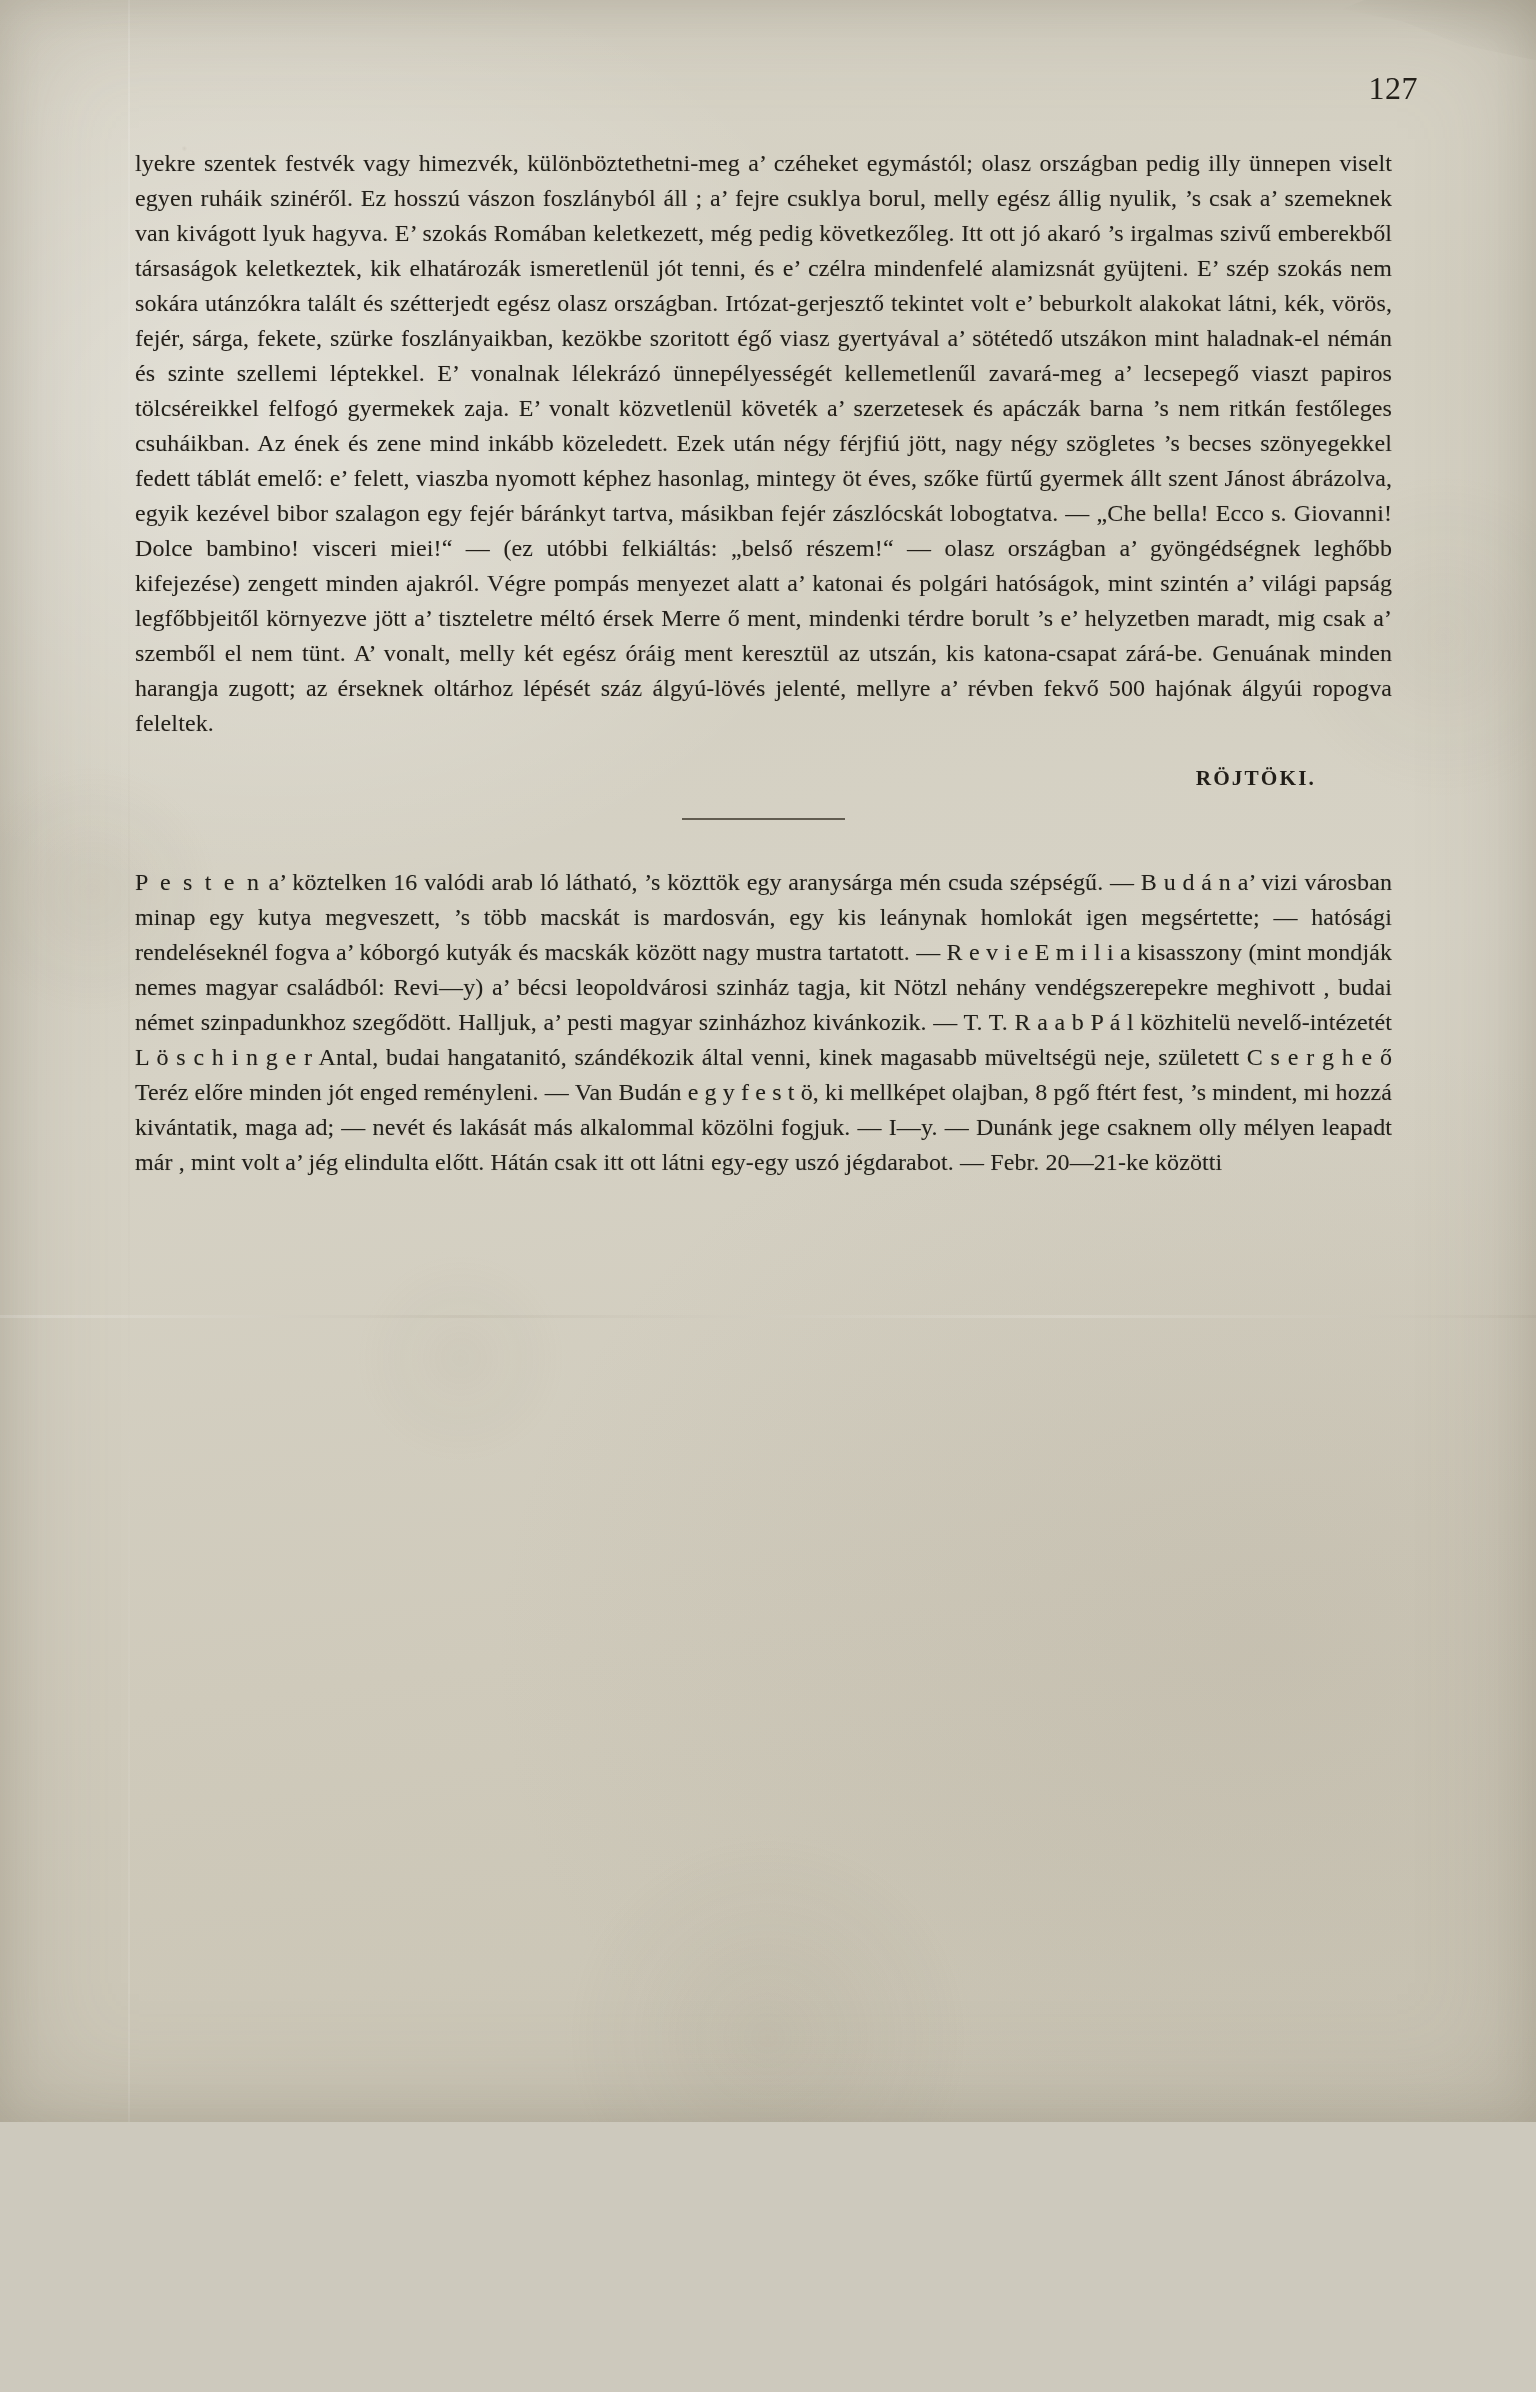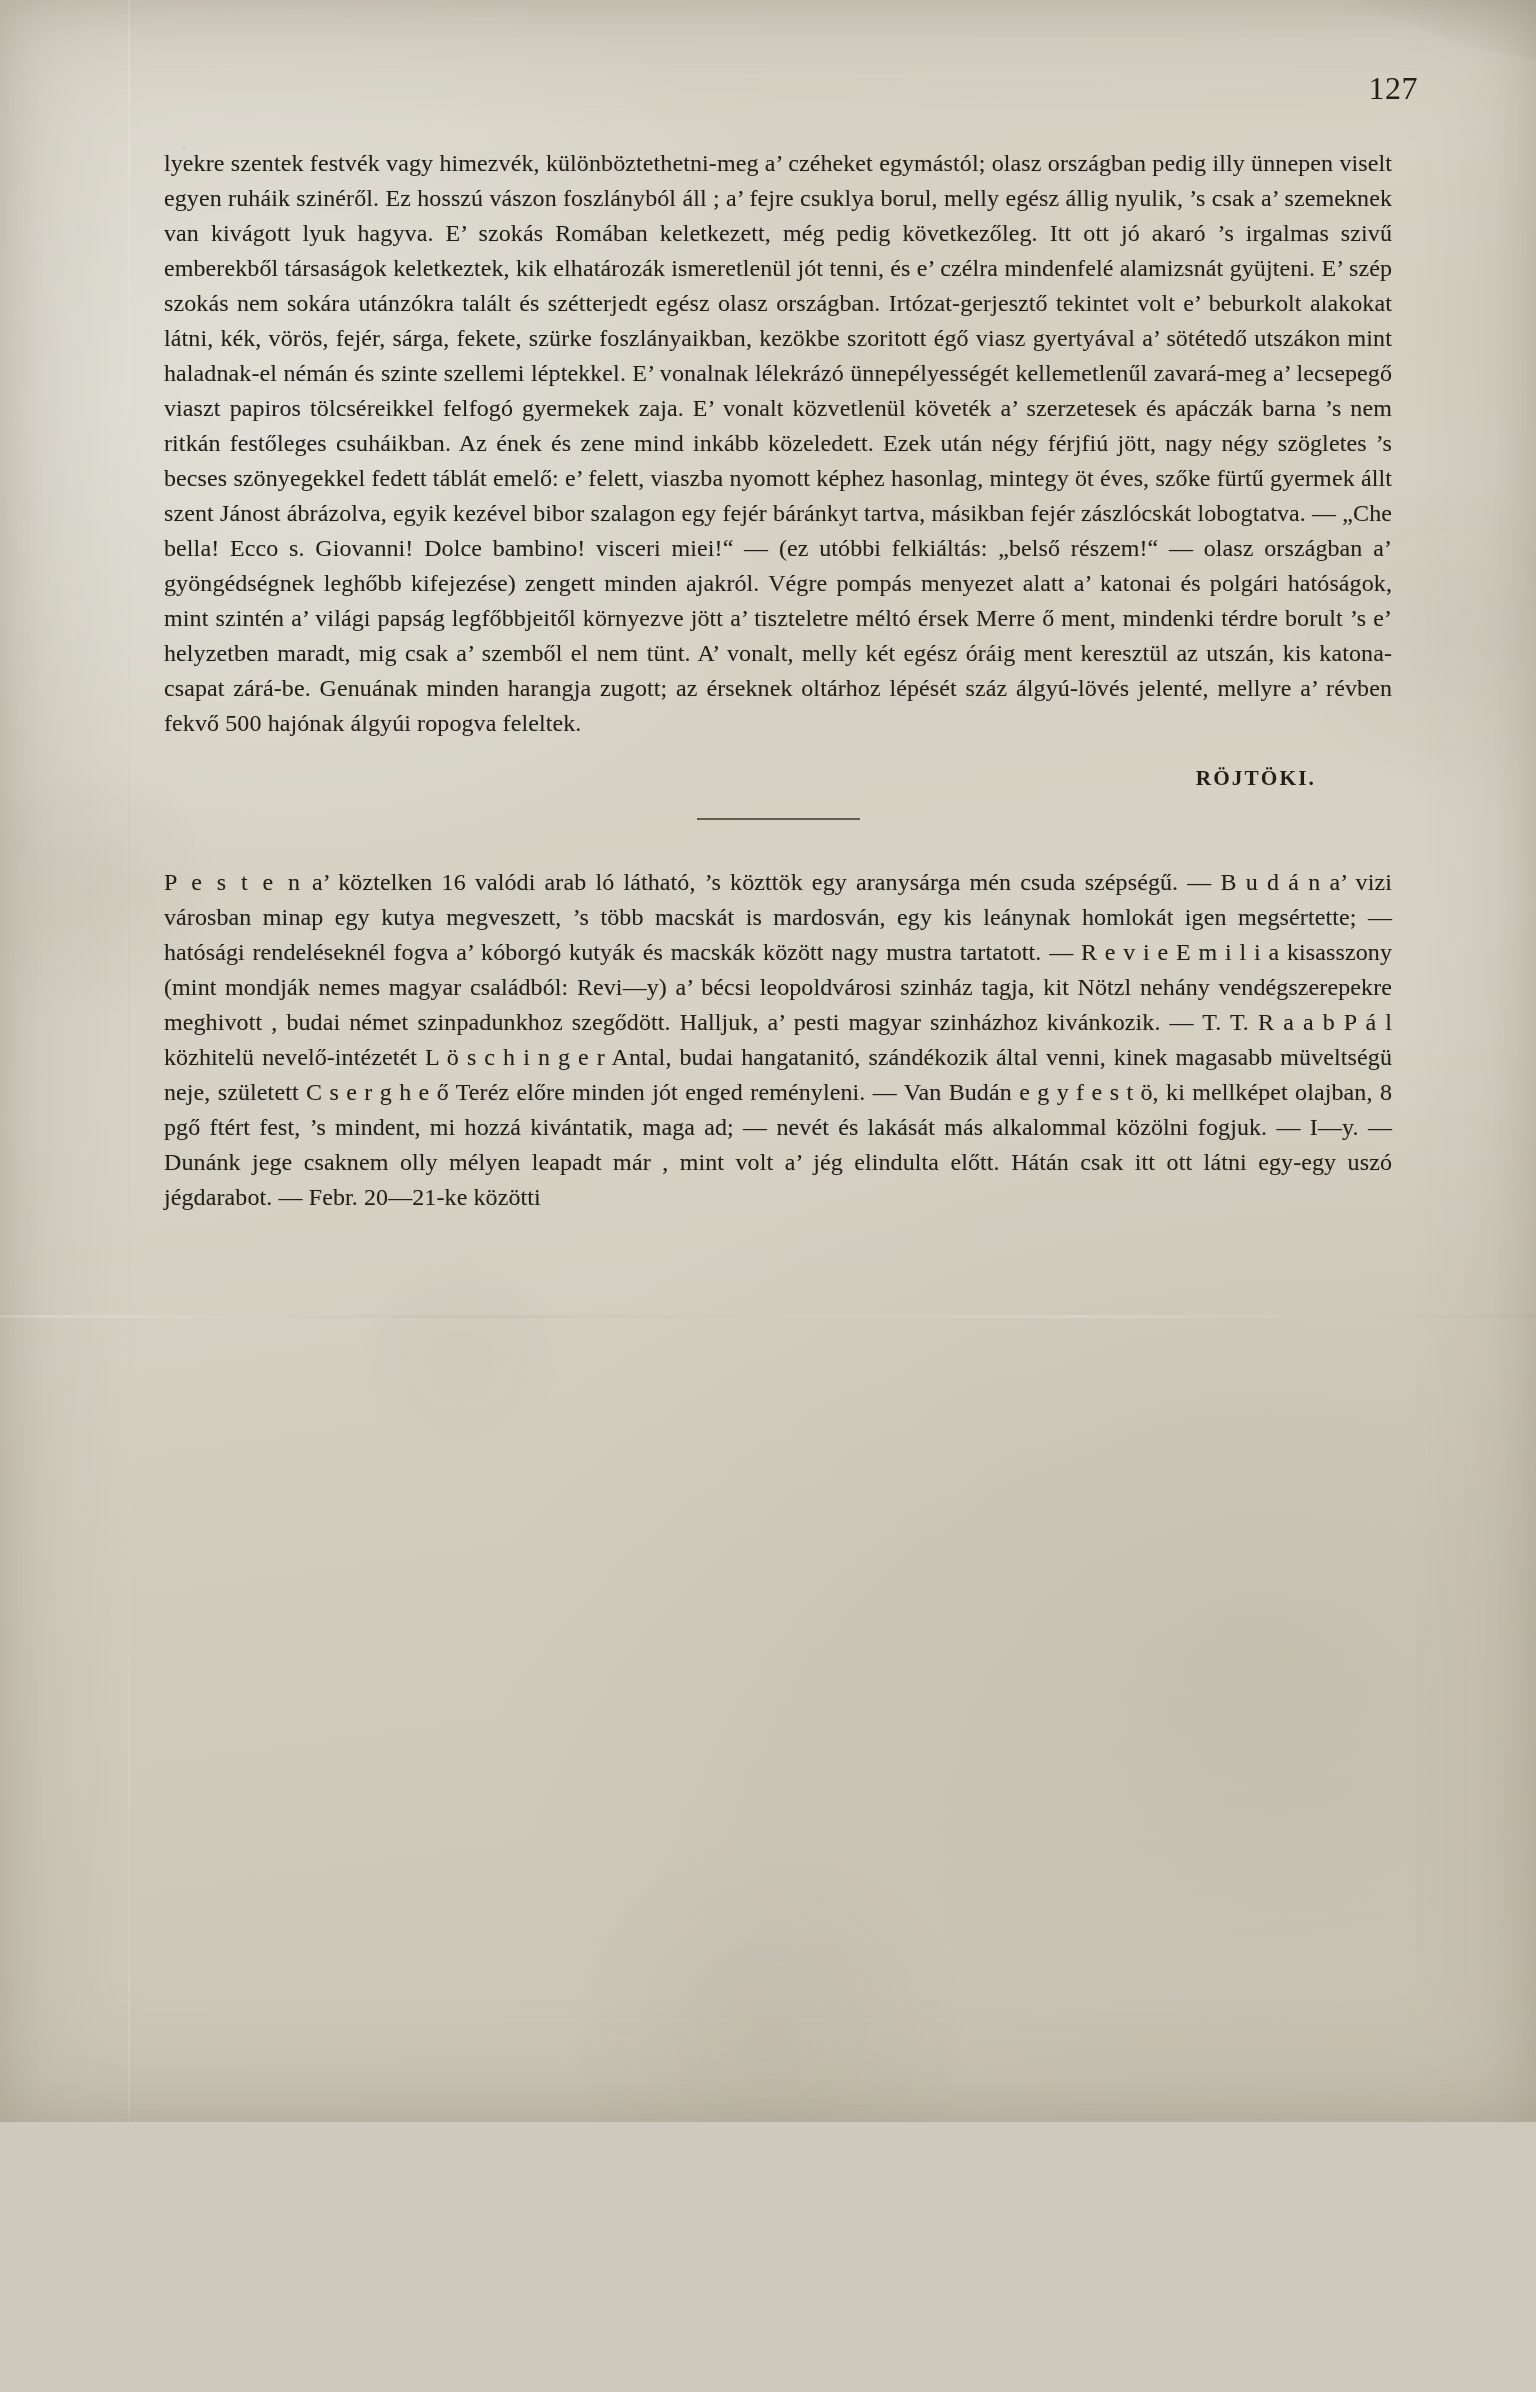--- a/index.html
+++ b/index.html
@@ -63,21 +63,21 @@
   .folio {
     position: absolute;
     right: 118px;
     top: 70px;
     font-size: 32px;
     letter-spacing: 0.5px;
     color: #23201a;
   }
   .column {
     position: absolute;
-    left: 164px;
+    left: 135px;
     right: 144px;
     top: 146px;
   }
   p.body {
     margin: 0;
     font-size: 24px;
     line-height: 35px;
     text-align: justify;
     text-align-last: left;
     letter-spacing: 0.1px;

